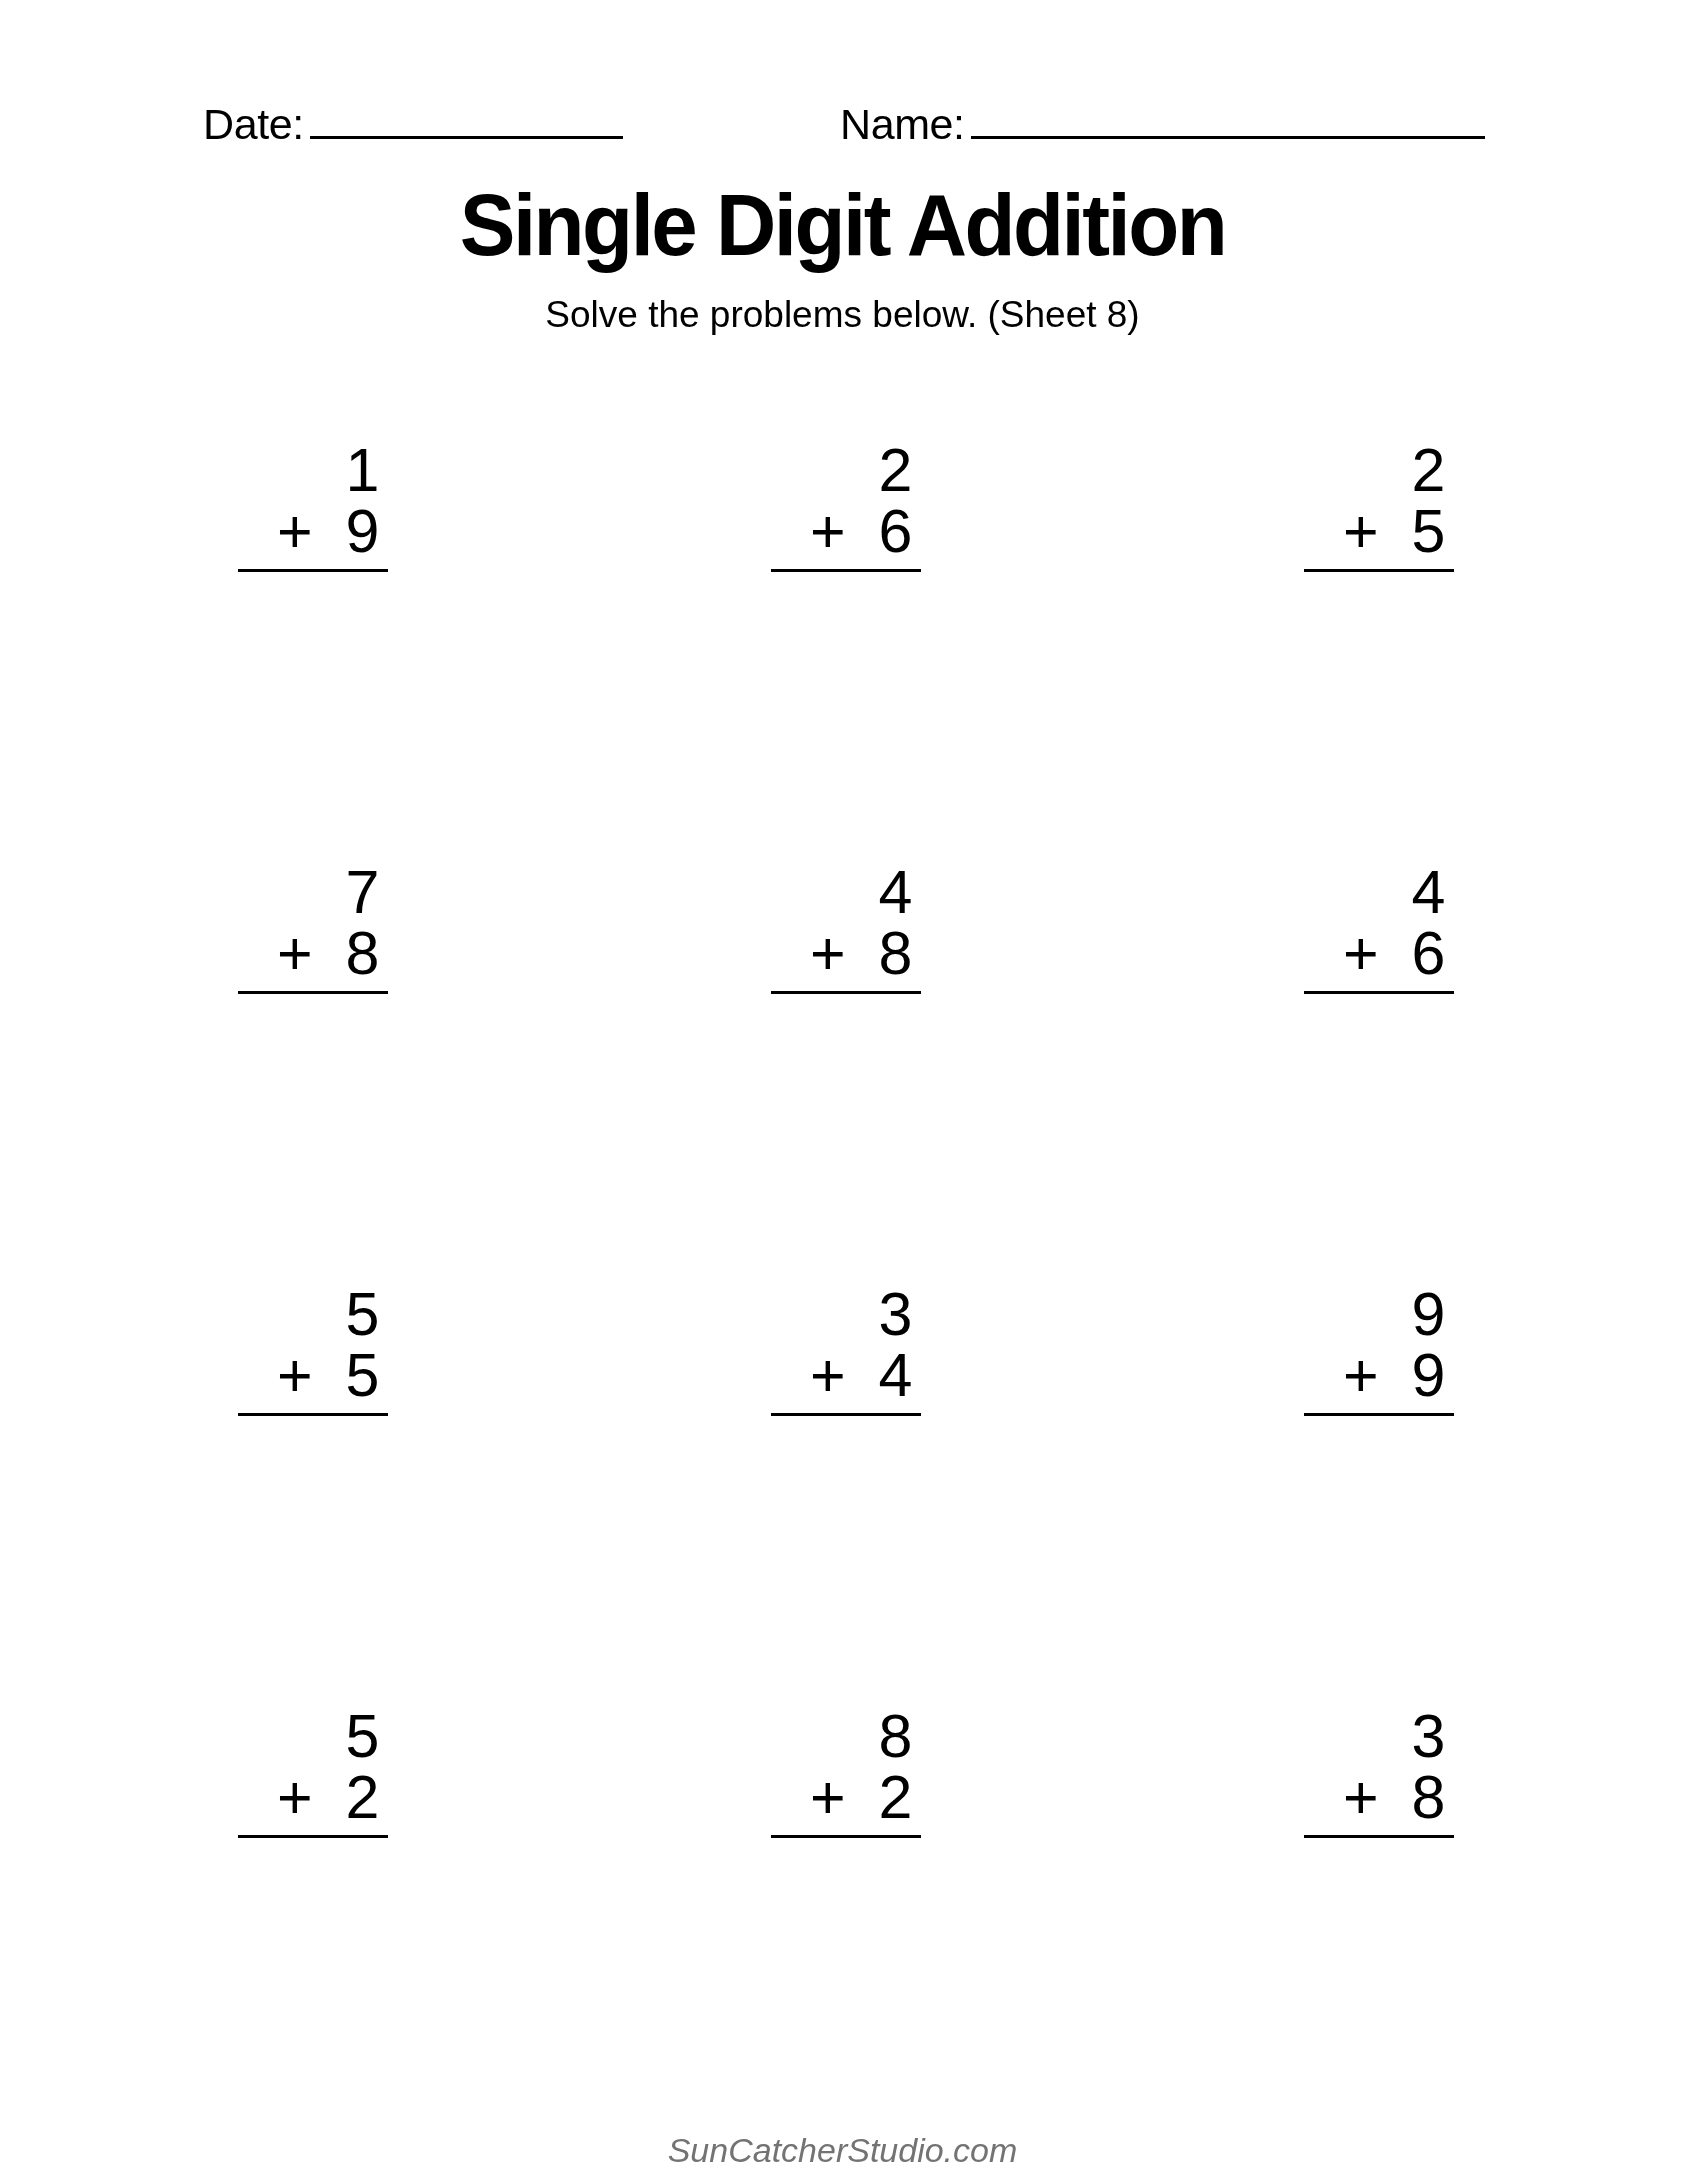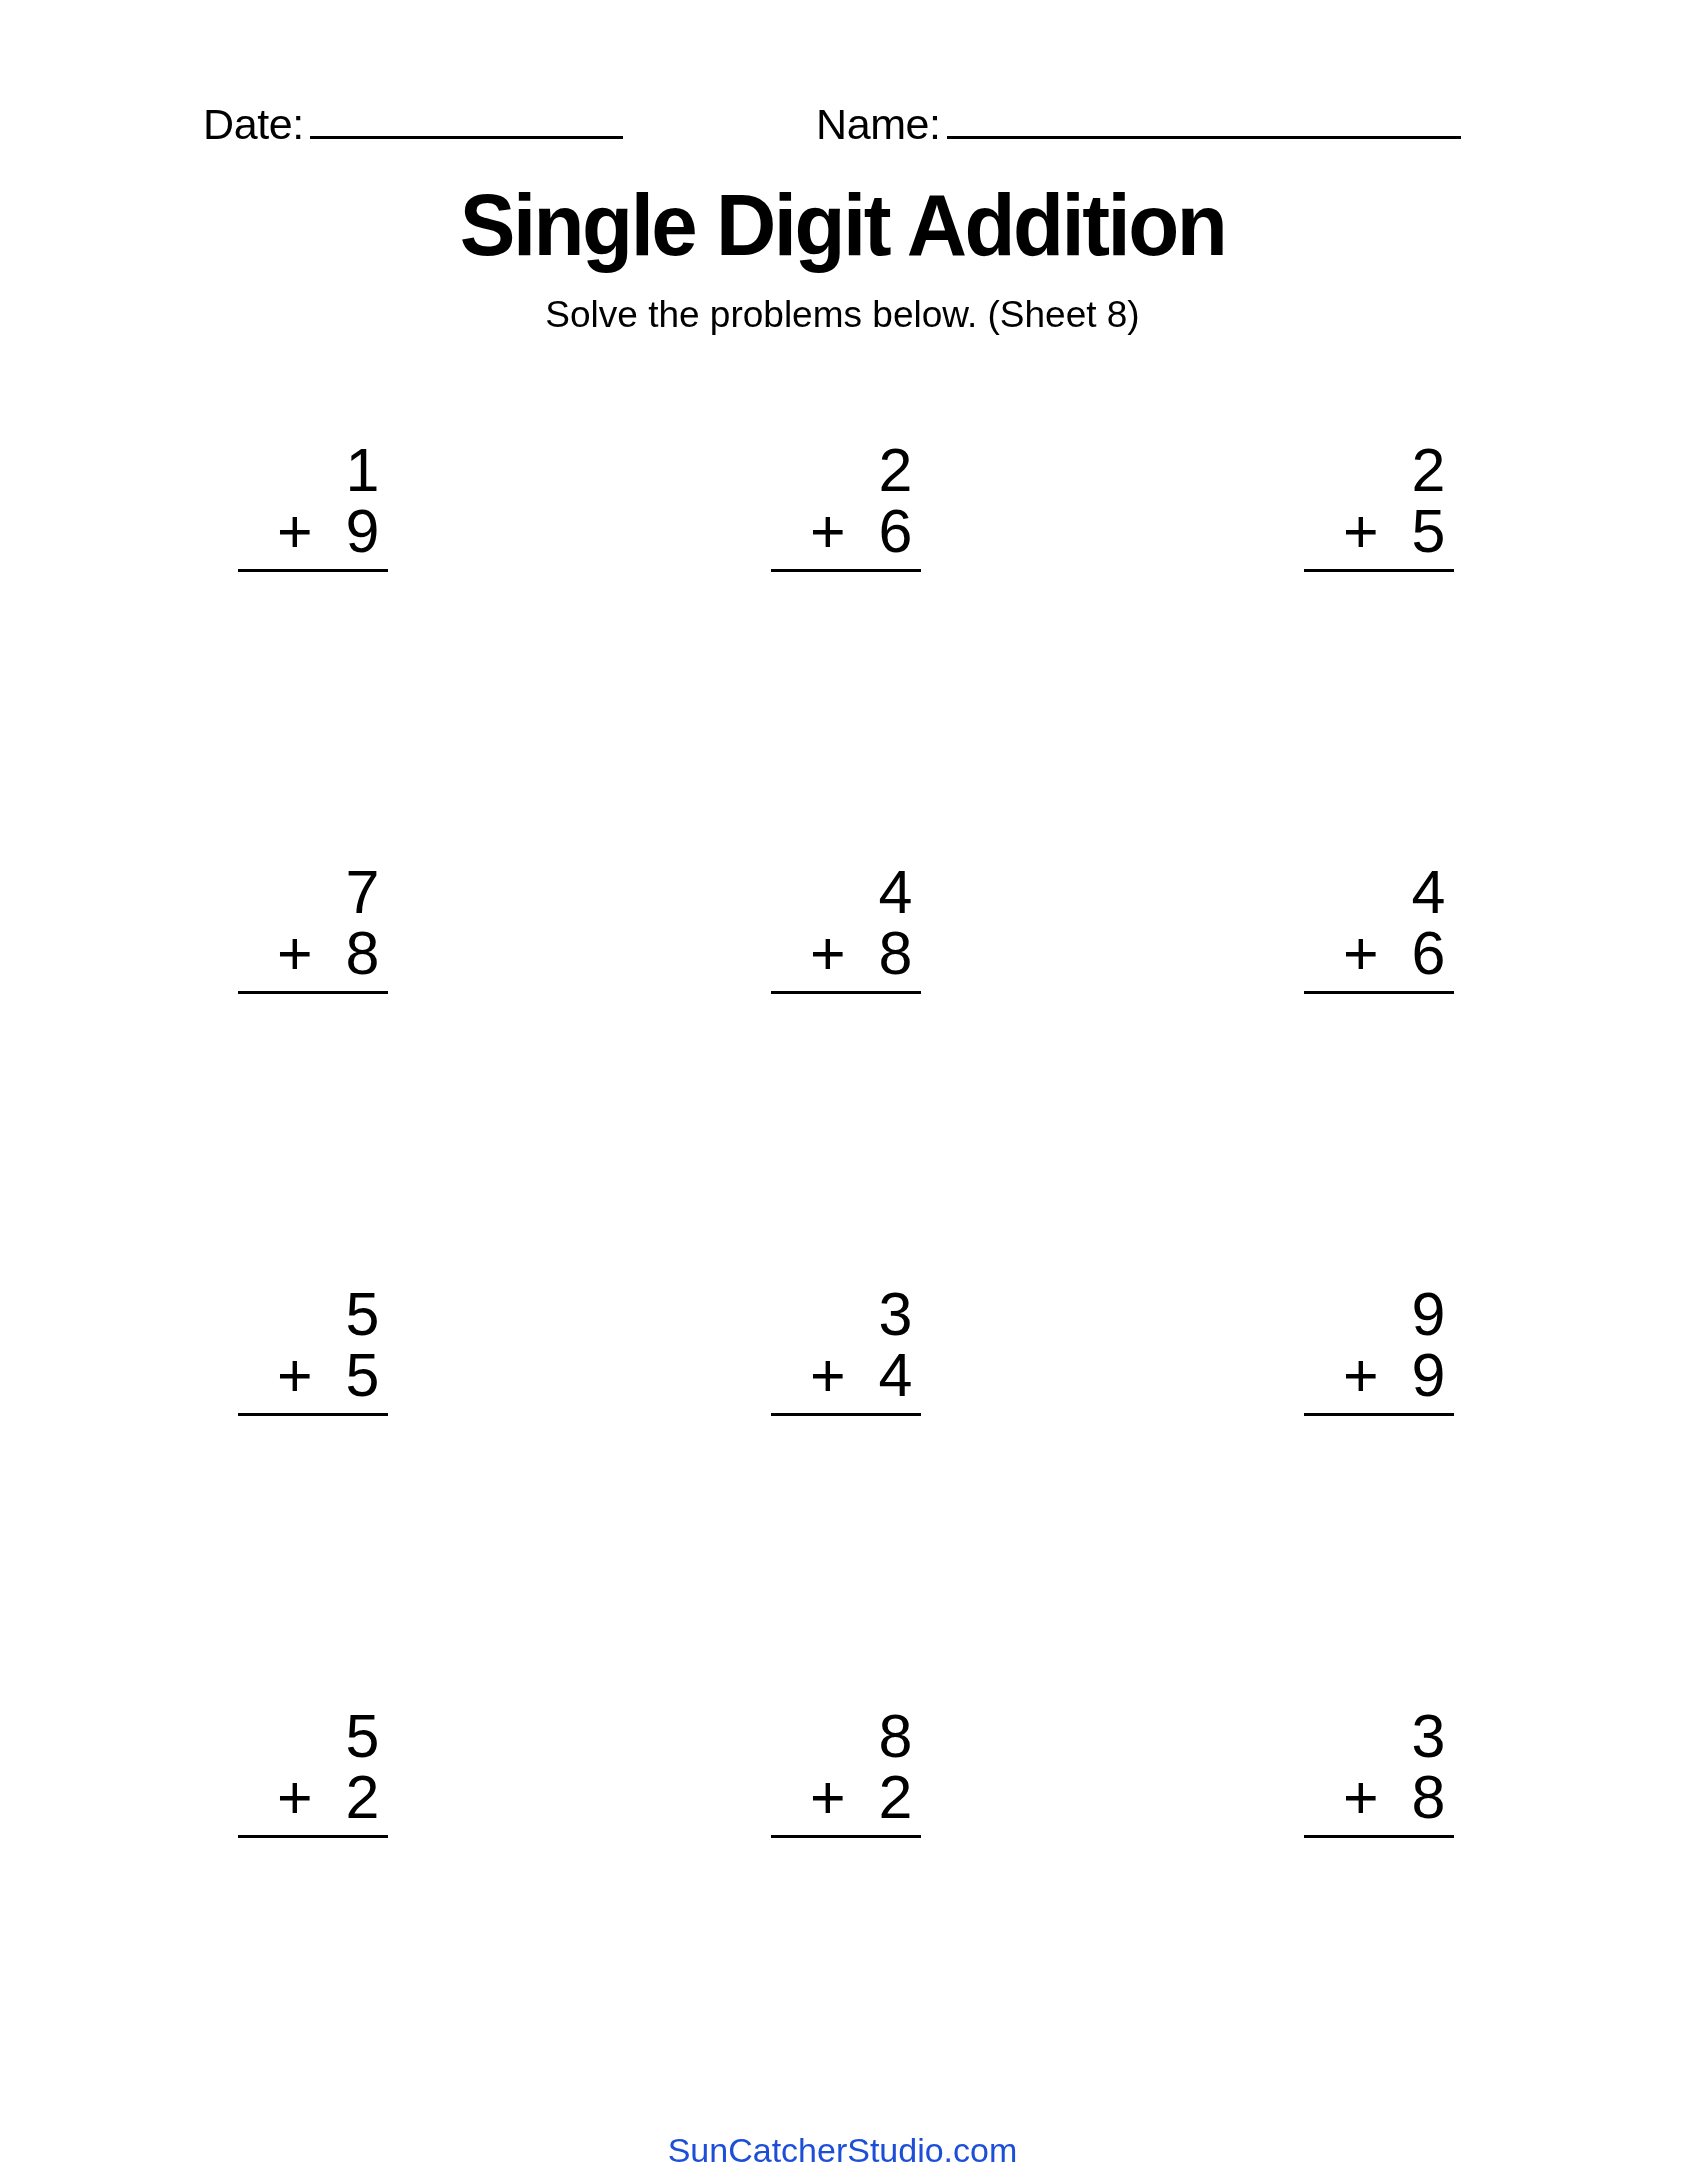--- a/index.html
+++ b/index.html
@@ -17,21 +17,21 @@
   
   .field-group {
     position: absolute;
     top: 103px;
     white-space: nowrap;
     font-size: 43px;
     line-height: 43px;
     letter-spacing: -0.4px;
   }
   .field-group.date { left: 203px; }
-  .field-group.name { left: 816px; }
+  .field-group.name { left: 840px; }
   .write-line {
     display: inline-block;
     border-bottom: 3.4px solid #000000;
     margin-left: 6px;
   }
   .write-line.date-line { width: 313px; }
   .write-line.name-line { width: 514px; }
 
   
   .title {
@@ -205,16 +205,16 @@
     <div class="problem">
       <div class="top-num">3</div>
       <div class="bottom-row">
         <span>+</span>
         <span>8</span>
       </div>
     </div>
 
   </div>
 
-  <div class="footer" style="color: #1d4ed8;">SunCatcherStudio.com</div>
+  <div class="footer" style="color: #737373; font-style: italic;">SunCatcherStudio.com</div>
 
 </div>
 
 
 </body></html>

